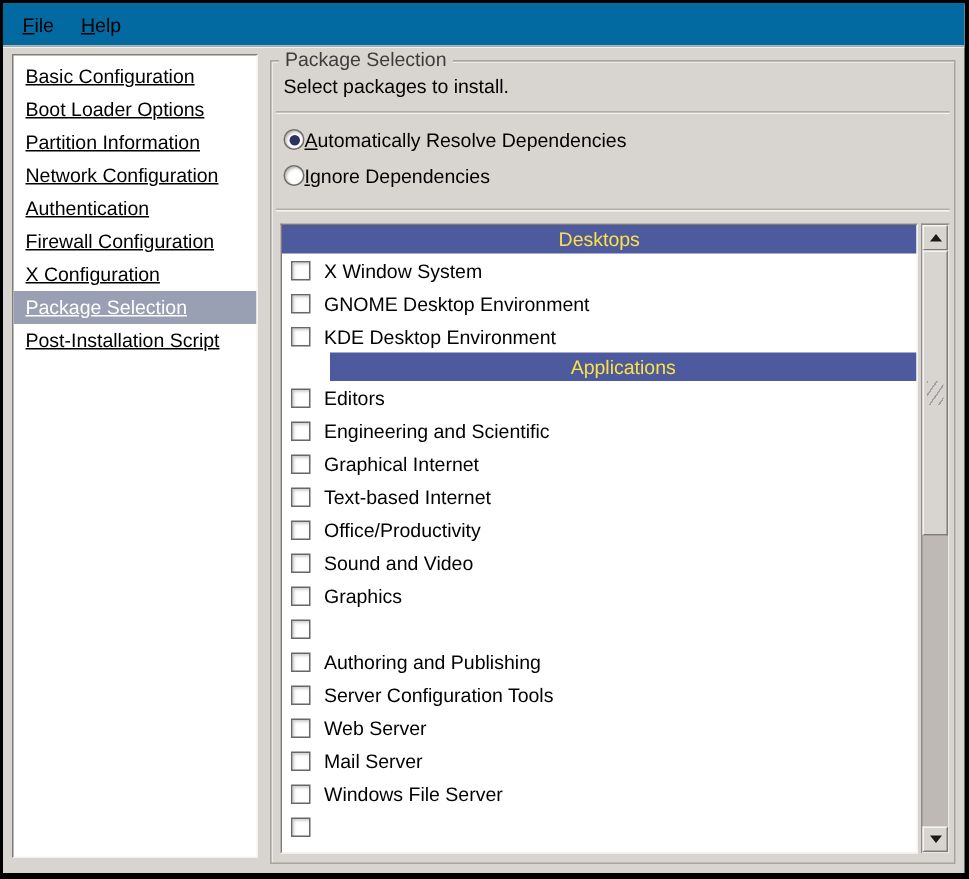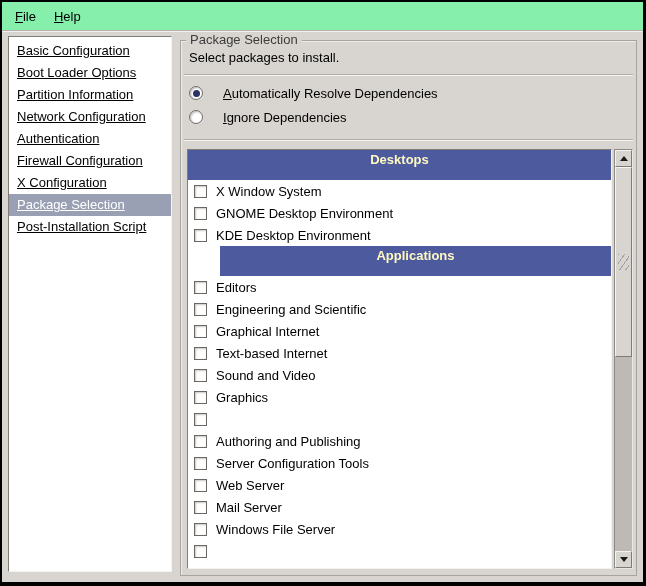--- a/index.html
+++ b/index.html
@@ -13,21 +13,21 @@
     position:absolute; left:2px; top:2px; width:641px; height:580px;
     background:#d8d5d0; overflow:hidden;
   }
 
   
   .menubar {
     position:absolute; left:0; top:0; right:0; height:29px;
     display:flex; align-items:stretch; padding-left:4px;
     border-bottom:1px solid #b3afab;
     box-shadow:0 1px 0 #f2f0ee;
-    background:#86efac;
+    background:#0369a1;
   }
   .menu-item {
     padding:0 9px; display:flex; align-items:center; cursor:default;
   }
   .u { text-decoration:underline; }
 
   
   .sidebar {
     position:absolute; left:6px; top:34px; width:164px; height:536px;
     background:#fff;
@@ -54,21 +54,21 @@
   .instruction { position:absolute; left:8px; top:9px; }
   .sep {
     position:absolute; left:3px; right:3px; height:0;
     border-top:1px solid #b1ada8; box-shadow:0 1px 0 #f5f3f1;
   }
   .sep1 { top:33px; }
   .sep2 { top:98px; }
 
   .radio-row {
     position:absolute; left:8px; height:18px;
-    display:flex; align-items:center; gap:20px; cursor:default;
+    display:flex; align-items:center; gap:0; cursor:default;
   }
   .radio-row.r0 { top:43px; }
   .radio-row.r1 { top:67px; }
   .radio {
     width:14px; height:14px; border-radius:50%;
     background:#fff; border:1px solid #716d69;
     box-shadow:inset 1px 1px 2px rgba(0,0,0,.28);
     display:flex; align-items:center; justify-content:center;
     flex:0 0 auto;
   }
@@ -78,22 +78,22 @@
   
   .list-area {
     position:absolute; left:6px; top:108px; height:420px;
     display:flex;
   }
   .pkg-list {
     width:425px; height:420px; background:#fff; overflow:hidden;
     border:1px solid; border-color:#7f7b76 #f5f3f1 #f5f3f1 #7f7b76;
   }
   .pkg-header {
-    height:30px; line-height:19px; text-align:center;
-    color:#fef9c3; font-weight:bold;
+    height:19px; line-height:19px; text-align:center;
+    color:#fde047; font-weight:normal;
   }
   .pkg-row {
     height:22px; display:flex; align-items:center; gap:9px;
     padding-left:6px; cursor:default;
   }
   .checkbox {
     width:13px; height:13px; background:#fff;
     border:1px solid #6b6763;
     box-shadow:inset 1px 1px 2px rgba(0,0,0,.22);
     flex:0 0 auto;
@@ -196,20 +196,24 @@
           <div class="pkg-row">
     <span class="checkbox"></span>
     <span class="pkg-label">Graphical Internet</span>
   </div>
           <div class="pkg-row">
     <span class="checkbox"></span>
     <span class="pkg-label">Text-based Internet</span>
   </div>
           <div class="pkg-row">
     <span class="checkbox"></span>
+    <span class="pkg-label">Office/Productivity</span>
+  </div>
+          <div class="pkg-row">
+    <span class="checkbox"></span>
     <span class="pkg-label">Sound and Video</span>
   </div>
           <div class="pkg-row">
     <span class="checkbox"></span>
     <span class="pkg-label">Graphics</span>
   </div>
           <div class="pkg-row">
     <span class="checkbox"></span>
   </div>
           <div class="pkg-row">

